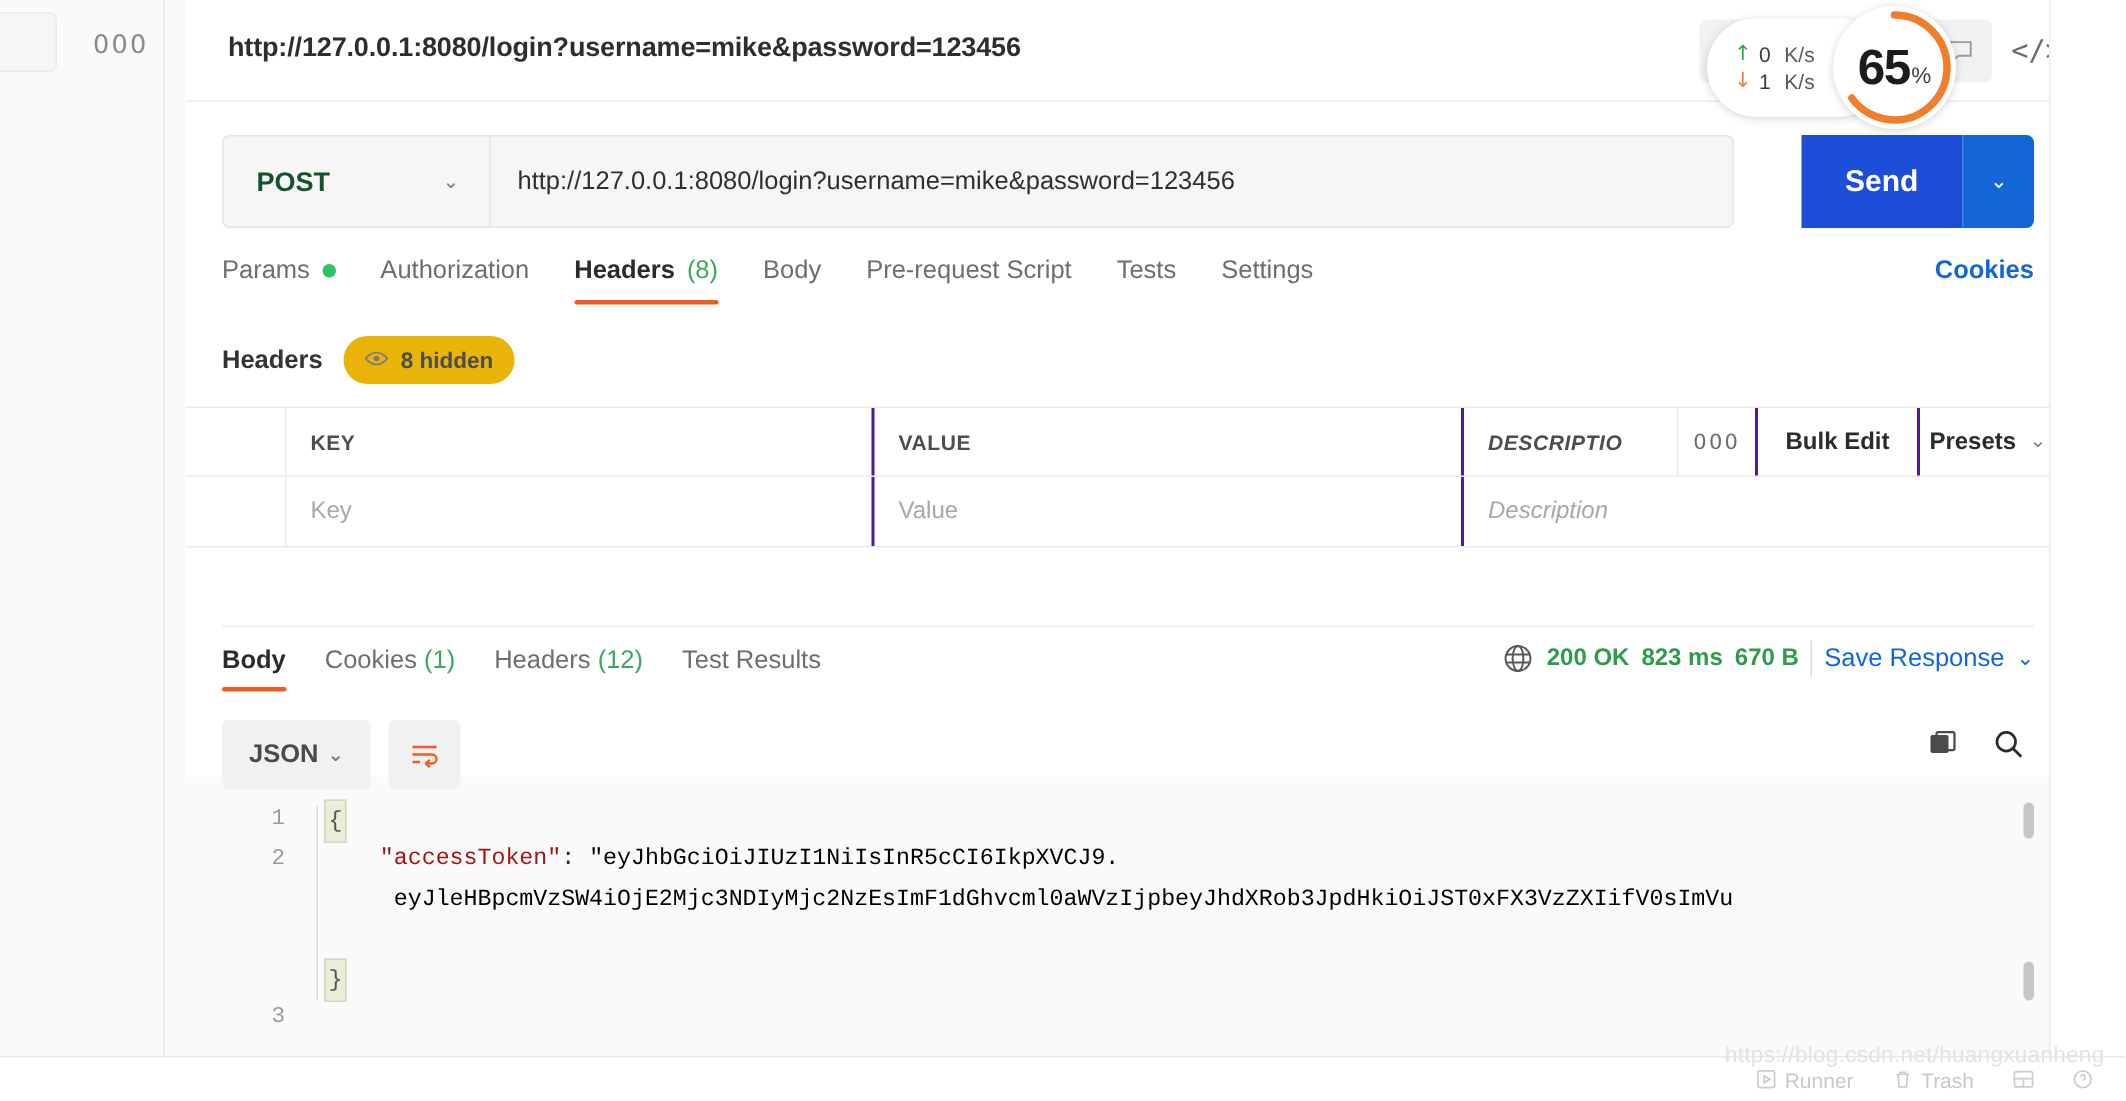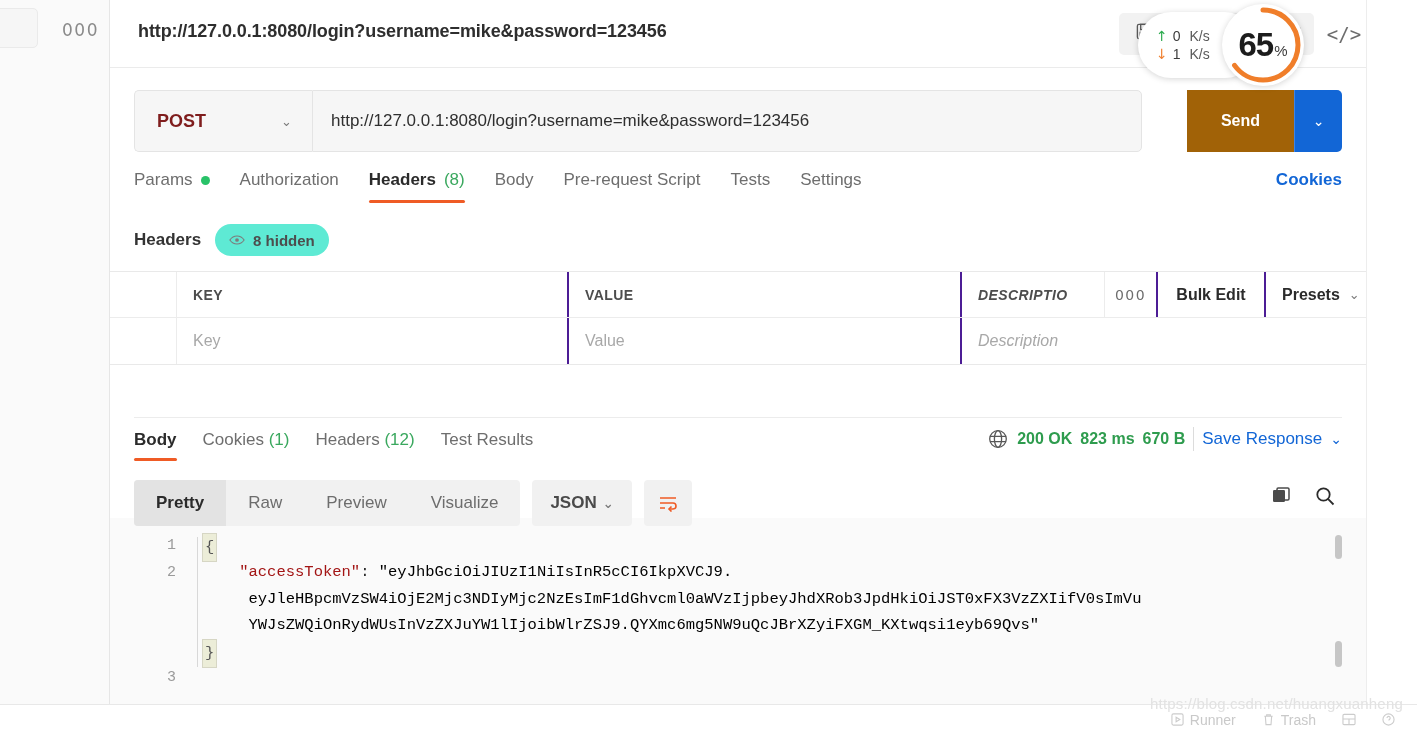--- a/index.html
+++ b/index.html
@@ -33,21 +33,21 @@
   }
   .rail-dots {
     position: absolute; left: 62px; top: 22px;
     font-size: 17px; letter-spacing: 1.5px;
     color: #8a8a8a; line-height: 1;
     font-family: "DejaVu Sans", sans-serif;
   }
 
   
   .main {
-    position: absolute; left: 110px; top: 0;
+    position: absolute; left: 124px; top: 0;
     width: 1256px; height: 518px;
     background: #ffffff;
   }
 
   
   .titlebar {
     position: relative;
     height: 68px;
     border-bottom: 1px solid #ebebeb;
     background: #ffffff;
@@ -93,41 +93,41 @@
   .method-box {
     width: 178px;
     background: #f6f6f6;
     border: 1px solid #e4e4e4;
     border-right: none;
     border-radius: 5px 0 0 5px;
     display: flex; align-items: center;
     justify-content: space-between;
     padding: 0 20px 0 22px;
   }
-  .method-label { font-size: 18px; font-weight: bold; color: #7f1d1d; }
+  .method-label { font-size: 18px; font-weight: bold; color: #14532d; }
   .chev { color: #7a7a7a; font-size: 13px; font-family: "DejaVu Sans", sans-serif;}
   .url-box {
     flex: 1;
     background: #f6f6f6;
     border: 1px solid #e4e4e4;
     border-radius: 0 5px 5px 0;
     display: flex; align-items: center;
     padding: 0 18px;
     font-size: 17px; color: #2f2f2f;
     overflow: hidden; white-space: nowrap;
   }
   .send-group {
     margin-left: 14px;
     display: flex; align-items: stretch;
     border-radius: 5px; overflow: hidden;
   }
   .send-btn {
     width: 107px;
-    background: #a16207;
-    color: #fff; font-size: 16px; font-weight: bold;
+    background: #1d4ed8;
+    color: #fff; font-size: 20px; font-weight: bold;
     display: flex; align-items: center; justify-content: center; margin-left: 31px;
   }
   .send-caret {
     width: 48px;
     background: #1266d6;
     color: #fff;
     display: flex; align-items: center; justify-content: center;
     border-left: 1px solid #3f85e4;
     font-size: 14px;
     font-family: "DejaVu Sans", sans-serif;
@@ -166,21 +166,21 @@
   
   .hdr-sub {
     margin: 13px 24px 0 24px;
     height: 34px;
     display: flex; align-items: center; gap: 14px;
   }
   .hdr-sub-title { font-size: 17px; font-weight: bold; color: #333; }
   .hidden-pill {
     display: flex; align-items: center; gap: 8px;
     height: 32px; padding: 0 14px;
-    background: #5eead4; border-radius: 16px;
+    background: #eab308; border-radius: 16px;
     font-size: 15px; font-weight: bold; color: #4d4d4d;
   }
 
   
   .tbl {
     margin: 14px 0 0 0;
     border-top: 1px solid #e9e9e9;
     border-bottom: 1px solid #e9e9e9;
   }
   .trow { display: flex; height: 46px; }
@@ -190,21 +190,21 @@
     border-right: 2px solid #4c1d95;
     padding: 0 16px;
     overflow: hidden; white-space: nowrap;
   }
   .c-check { width: 67px; border-right: 1px solid #ececec; }
   .c-key   { width: 392px; }
   .c-val   { width: 393px; }
   .c-desc  { width: 142px; border-right: none; font-style: italic; }
   .c-dots  { width: 54px; justify-content: center; border-left: 1px solid #ececec;}
   .c-bulk  { width: 108px; justify-content: center; }
-  .c-pre   { width: 100px; justify-content: space-between; gap: 9px; border-right: none;}
+  .c-pre   { width: 100px; justify-content: flex-end; gap: 9px; border-right: none;}
   .th { font-size: 14px; font-weight: bold; color: #4d4d4d; letter-spacing: .4px; }
   .ph { font-size: 16px; color: #a8a8a8; }
   .lnk-bold { font-size: 16px; font-weight: bold; color: #2b2b2b; }
   .dots-g { font-size: 14px; letter-spacing: 1.5px; color: #6d6d6d; font-family:"DejaVu Sans",sans-serif;}
   .tblank { height: 52px; }
 
   
   .respbar {
     position: relative;
     margin: 0 24px;
@@ -518,26 +518,20 @@
         <span class="ok-green">200 OK</span>
         <span class="ok-green">823 ms</span>
         <span class="ok-green">670 B</span>
         <span class="vsep"></span>
         <span class="save-resp">Save Response</span>
         <span class="save-caret">⌄</span>
       </div>
     </div>
 
     <div class="fmtbar">
-      <div class="seg">
-        <div class="seg-item active">Pretty</div>
-        <div class="seg-item">Raw</div>
-        <div class="seg-item">Preview</div>
-        <div class="seg-item">Visualize</div>
-      </div>
       <div class="pill-sel">
         <span>JSON</span>
         <span class="chev">⌄</span>
       </div>
       <div class="wrap-btn">
         <svg width="22" height="18" viewBox="0 0 22 18" fill="none" stroke="#ef5b25" stroke-width="1.6">
           <path d="M3 4h16M3 9h13a3 3 0 010 6h-4M3 14h5"></path>
           <path d="M14.5 12.5L12 15l2.5 2.5"></path>
         </svg>
       </div>
@@ -564,21 +558,21 @@
         <div style="height:79px"></div>
         <div>3</div>
       </div>
       <div class="fold-rail"></div>
       <div class="brace" style="top:0px;">{</div>
       <div class="ln2">
         <span style="color:transparent">&nbsp;&nbsp;&nbsp;&nbsp;</span><span class="k-red">"accessToken"</span><span class="punc">: </span><span>"eyJhbGciOiJIUzI1NiIsInR5cCI6IkpXVCJ9.</span><br>
         <span style="color:transparent">&nbsp;&nbsp;&nbsp;&nbsp;&nbsp;</span><span>eyJleHBpcmVzSW4iOjE2Mjc3NDIyMjc2NzEsImF1dGhvcml0aWVzIjpbeyJhdXRob3JpdHkiOiJST0xFX3VzZXIifV0sImVu</span>
       </div>
       <div class="ln3" style="top:79px;">
-        <span style="color:transparent">&nbsp;&nbsp;&nbsp;&nbsp;&nbsp;</span><span>YWJsZWQiOnRydWUsInVzZXJuYW1lIjoibWlrZSJ9.QYXmc6mg5NW9uQcJBrXZyiFXGM_KXtwqsi1eyb69Qvs"</span>
+        <span style="color:transparent">&nbsp;&nbsp;&nbsp;&nbsp;&nbsp;</span>
       </div>
       <div class="brace" style="top:106px;">}</div>
       <div class="sbar" style="top:2px;height:24px;"></div>
       <div class="sbar" style="top:108px;height:26px;"></div>
     </div>
 
   </div>
 
   <div class="right-gut"></div>
 

